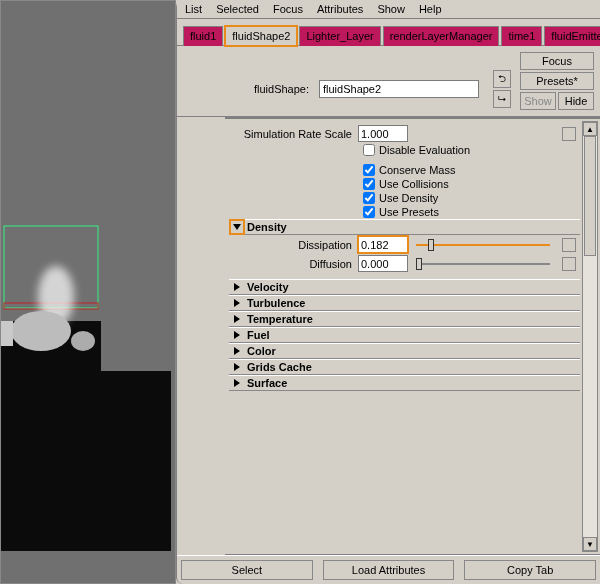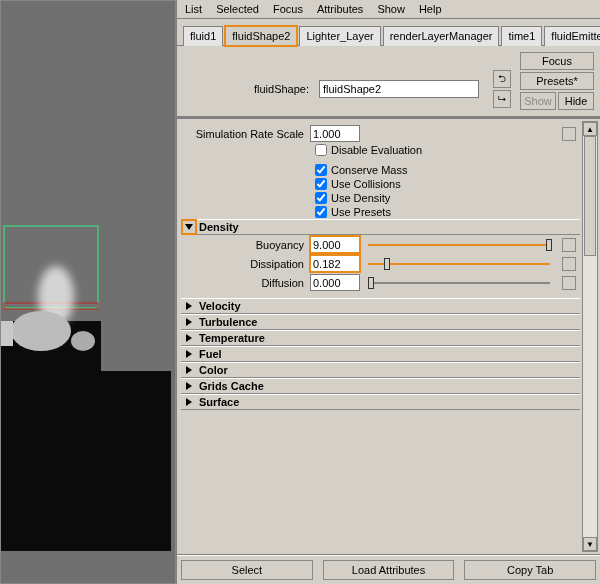--- a/index.html
+++ b/index.html
@@ -1,36 +1,36 @@
 <!DOCTYPE html>
 <html><head>
 <meta charset="utf-8">
 <style>
   * { box-sizing: border-box; margin: 0; padding: 0; font-family: Tahoma, Arial, sans-serif; font-size: 11px; }
   body { background: #d4d0c8; width: 600px; height: 584px; overflow: hidden; position: relative; }
   .main-layout { display: flex; width: 600px; height: 584px; }
   .left-panel { width: 176px; height: 584px; background: #707070; position: relative; border: 1px solid #888; }
   .viewport-content { position: absolute; top: 0; left: 0; width: 100%; height: 100%; overflow: hidden; }
   .dark-shape { position: absolute; background: #0b0b0b; }
-  .right-panel { width: 424px; height: 584px; display: flex; flex-direction: column; background: #d4d0c8; border-left: 1px solid #808080; }
+  .right-panel { width: 424px; height: 584px; display: flex; flex-direction: column; background: #d4d0c8; border-left: 1px solid #808080; border-radius: 7px; }
   .menubar { padding: 2px 6px; border-bottom: 1px solid #808080; background: #d4d0c8; display: flex; gap: 10px; }
   .menubar span { padding: 1px 2px; }
   .tabstrip { display: flex; padding: 6px 6px 0 6px; border-bottom: 1px solid #808080; gap: 0; }
-  .tab { padding: 3px 6px; border: 1px solid #808080; border-bottom: none; background: #e5e5e5; margin-right: 2px; position: relative; top: 1px; }
+  .tab { padding: 3px 6px; border: 1px solid #808080; border-bottom: none; background: #be185d; margin-right: 2px; position: relative; top: 1px; }
   .tab.active { background: #d4d0c8; border-bottom: 1px solid #d4d0c8; }
   .tab.highlight { outline: 2px solid #e88b1a; outline-offset: -1px; }
   .header-row { display: flex; align-items: center; padding: 14px 6px 6px 6px; gap: 6px; }
   .header-row .lbl { width: 130px; text-align: right; padding-right: 4px; }
   .header-row input { width: 160px; height: 18px; border: 1px solid #7b7b7b; background: #fff; padding: 1px 3px; }
   .iconbtn { width: 18px; height: 18px; border: 1px solid #888; background: #d4d0c8; display: flex; align-items: center; justify-content: center; font-size: 10px; }
   .right-buttons { display: flex; flex-direction: column; gap: 2px; margin-left: auto; }
   .btn { border: 1px solid #888; background: #d4d0c8; padding: 2px 6px; text-align: center; min-width: 50px; }
   .showhide { display: flex; gap: 2px; }
   .showhide .btn { min-width: 36px; padding: 2px 2px; }
-  .scroll-area { flex: 1; display: flex; border-top: 2px solid #808080; border-bottom: 1px solid #808080; padding: 2px 2px 2px 4px; overflow: hidden; }
+  .scroll-area { flex: 1; display: flex; border-top: 2px solid #808080; border-bottom: 1px solid #808080; padding: 2px 2px 2px 4px; overflow: hidden; margin-left: 48px; }
   .attr-inner { flex: 1; overflow: hidden; }
   .scrollbar { width: 16px; background: #e4e2db; border: 1px solid #888; margin-left: 2px; position: relative; }
   .scrollbar .thumb { position: absolute; top: 14px; left: 1px; right: 1px; height: 120px; background: #d4d0c8; border: 1px solid #888; }
   .scrollbar .arr { position: absolute; left: 0; right: 0; height: 14px; background: #d4d0c8; border: 1px solid #888; display:flex; align-items:center; justify-content:center; font-size:8px;}
   .row { display: flex; align-items: center; padding: 1px 4px; }
   .row .rlbl { width: 125px; text-align: right; padding-right: 6px; }
   .num-input { width: 50px; height: 17px; border: 1px solid #7b7b7b; background: #fff; padding: 2px 2px; }
   .input-hl { outline: 2px solid #e88b1a; outline-offset: -1px; }
   .chk-row { display: flex; align-items: flex-end; padding: 1px 4px 1px 134px; gap: 4px; }
   .section { display: flex; align-items: center; background: #d4d0c8; border-top: 1px solid #fff; border-bottom: 1px solid #888; padding: 1px 2px; gap: 4px; font-weight: bold; }
@@ -142,30 +142,20 @@
           <span>Use Presets</span>
         </div>
 
 
         <div class="section">
           <span class="arrow arrow-down arrow-hl"></span>
           <span>Density</span>
         </div>
 
 
-        <div class="row">
-          <div class="rlbl">Buoyancy</div>
-          <input class="num-input input-hl" value="9.000" style="">
-          <div class="slider-wrap">
-              <div class="slider-track hl">
-                <div class="slider-thumb" style="left:98%;"></div>
-              </div>
-            </div>
-          <div class="swatch"></div>
-        </div>
 
         <div class="row">
           <div class="rlbl">Dissipation</div>
           <input class="num-input input-hl" value="0.182" style="">
           <div class="slider-wrap">
               <div class="slider-track hl">
                 <div class="slider-thumb" style="left:9%;"></div>
               </div>
             </div>
           <div class="swatch"></div>

